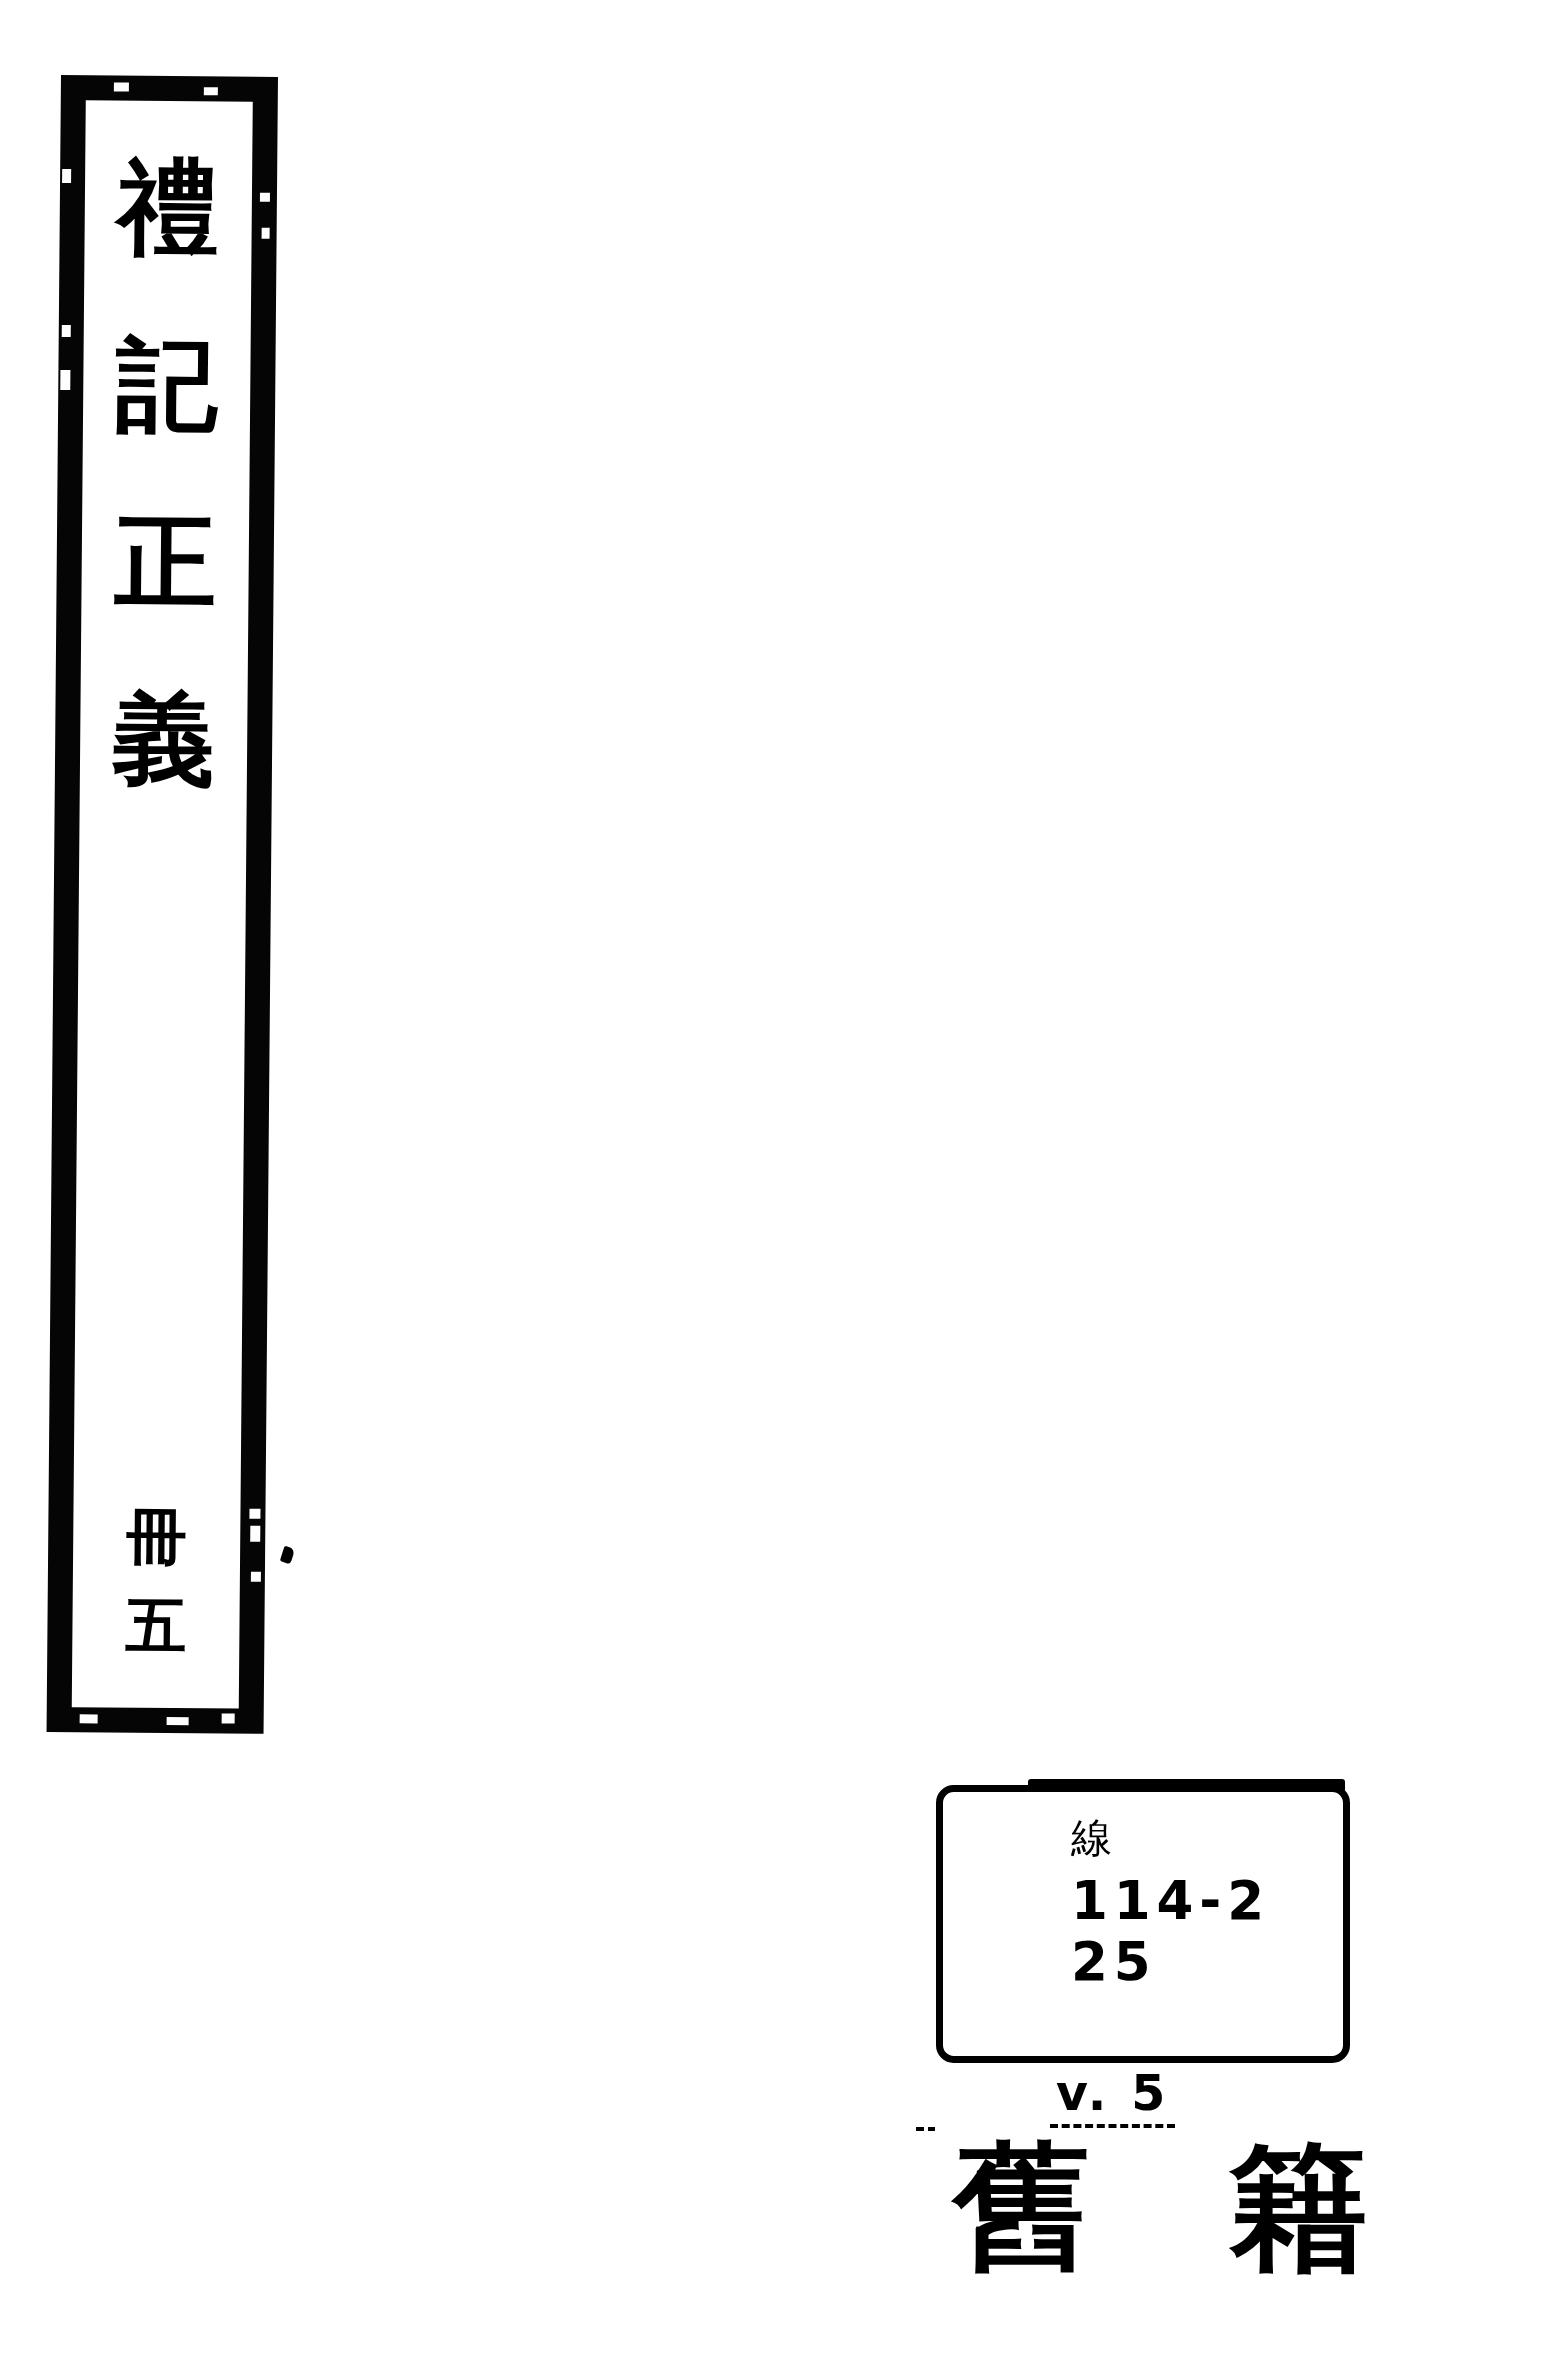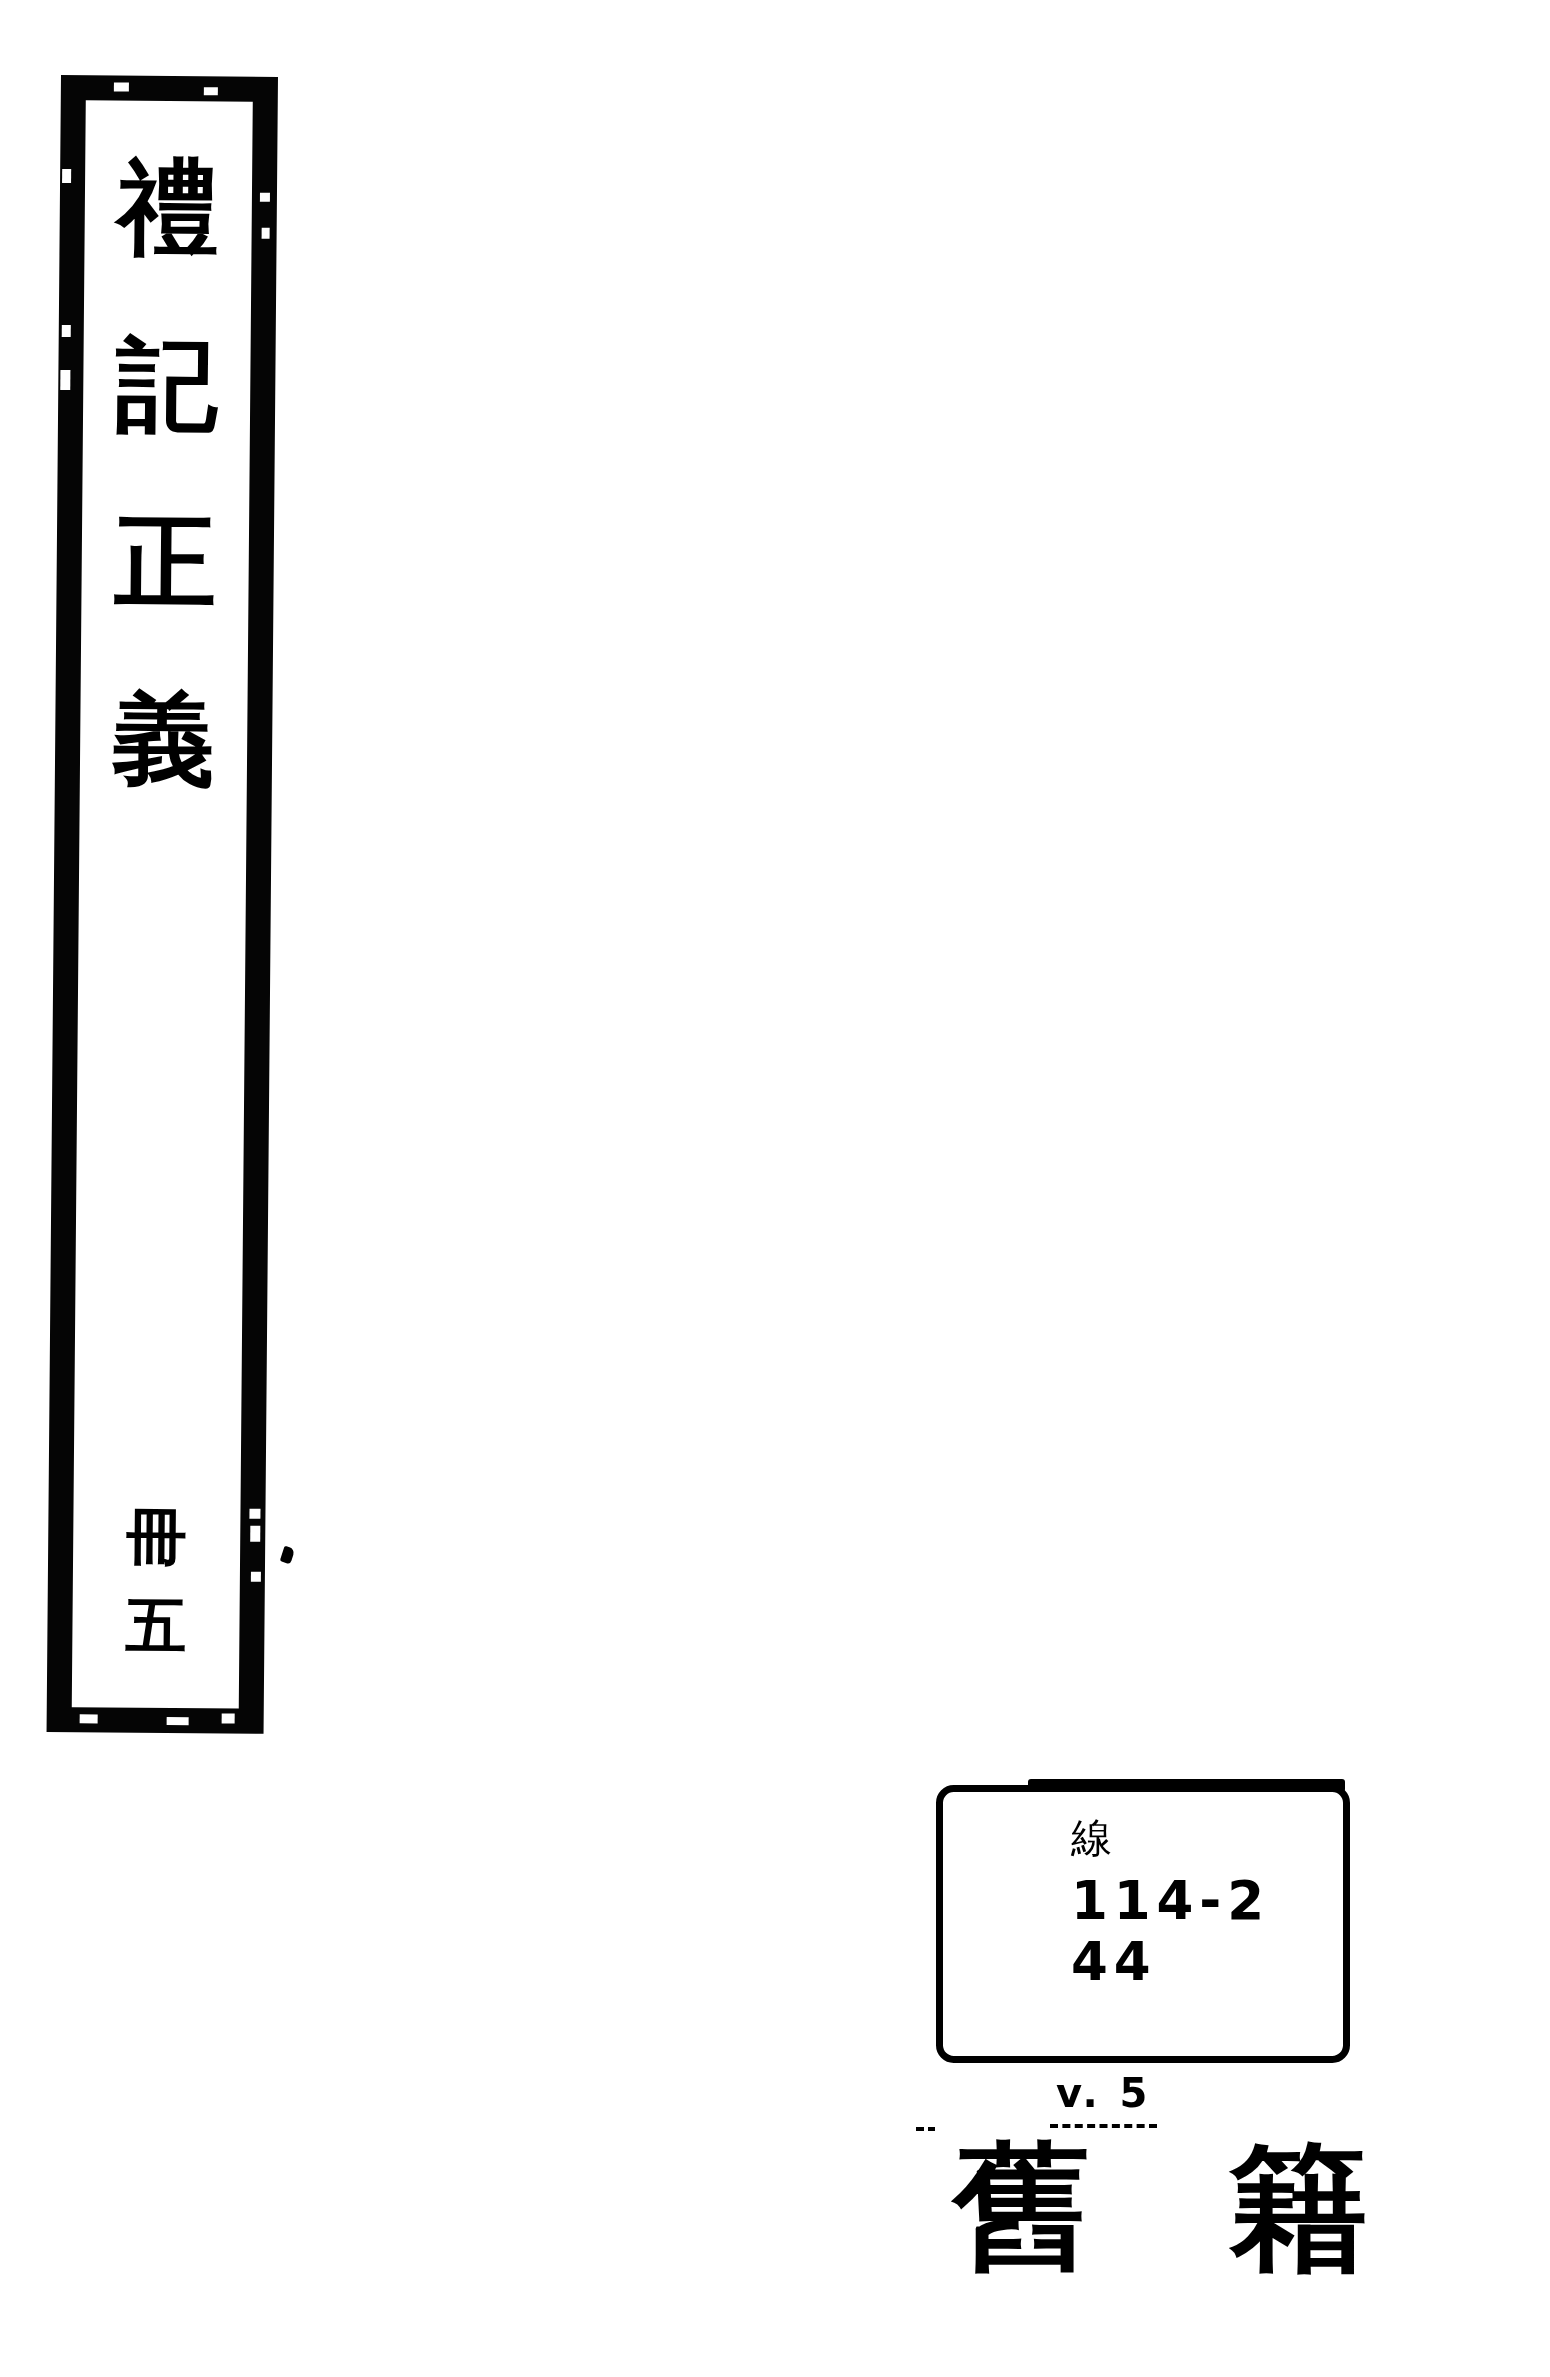--- a/index.html
+++ b/index.html
@@ -88,21 +88,21 @@
     font-size:53px;
     line-height:61px;
     font-weight:700;
     letter-spacing:5.9px;
     white-space:nowrap;
   }
   .volume-note{
     position:absolute;
     left:1050px;top:2065px;
     font-family:"DejaVu Sans", sans-serif;
-    font-size:40px;
+    font-size:49px;
     line-height:57px;
     font-weight:700;
     letter-spacing:3.9px;
     border-bottom:4.9px dashed #000;
     padding:0 5.9px 2px 5.9px;
   }
 
   
   .dash-mark{position:absolute;left:916px;top:2127px;width:21.7px;height:4.9px;}
   .dash-mark i{position:absolute;top:0;height:3.9px;background:#000;}
@@ -154,21 +154,21 @@
     <i class="speck" style="left:95px;top:1616px;width:21.7px;height:7.9px;"></i>
     <i class="speck" style="left:150px;top:1612px;width:12.8px;height:9.9px;"></i>
   </div>
 
   <div class="ink-tick"></div>
 
   <div class="label-topbar"></div>
   <div class="call-label">
     <div class="label-class">線</div>
     <div class="label-num">114-2</div>
-    <div class="label-num">44</div>
+    <div class="label-num">25</div>
   </div>
   <div class="volume-note">v. 5</div>
 
   <div class="dash-mark">
       <i></i>
       <i></i>
     </div>
 
   <div class="stamp">
     <span class="stamp-char">舊</span>

